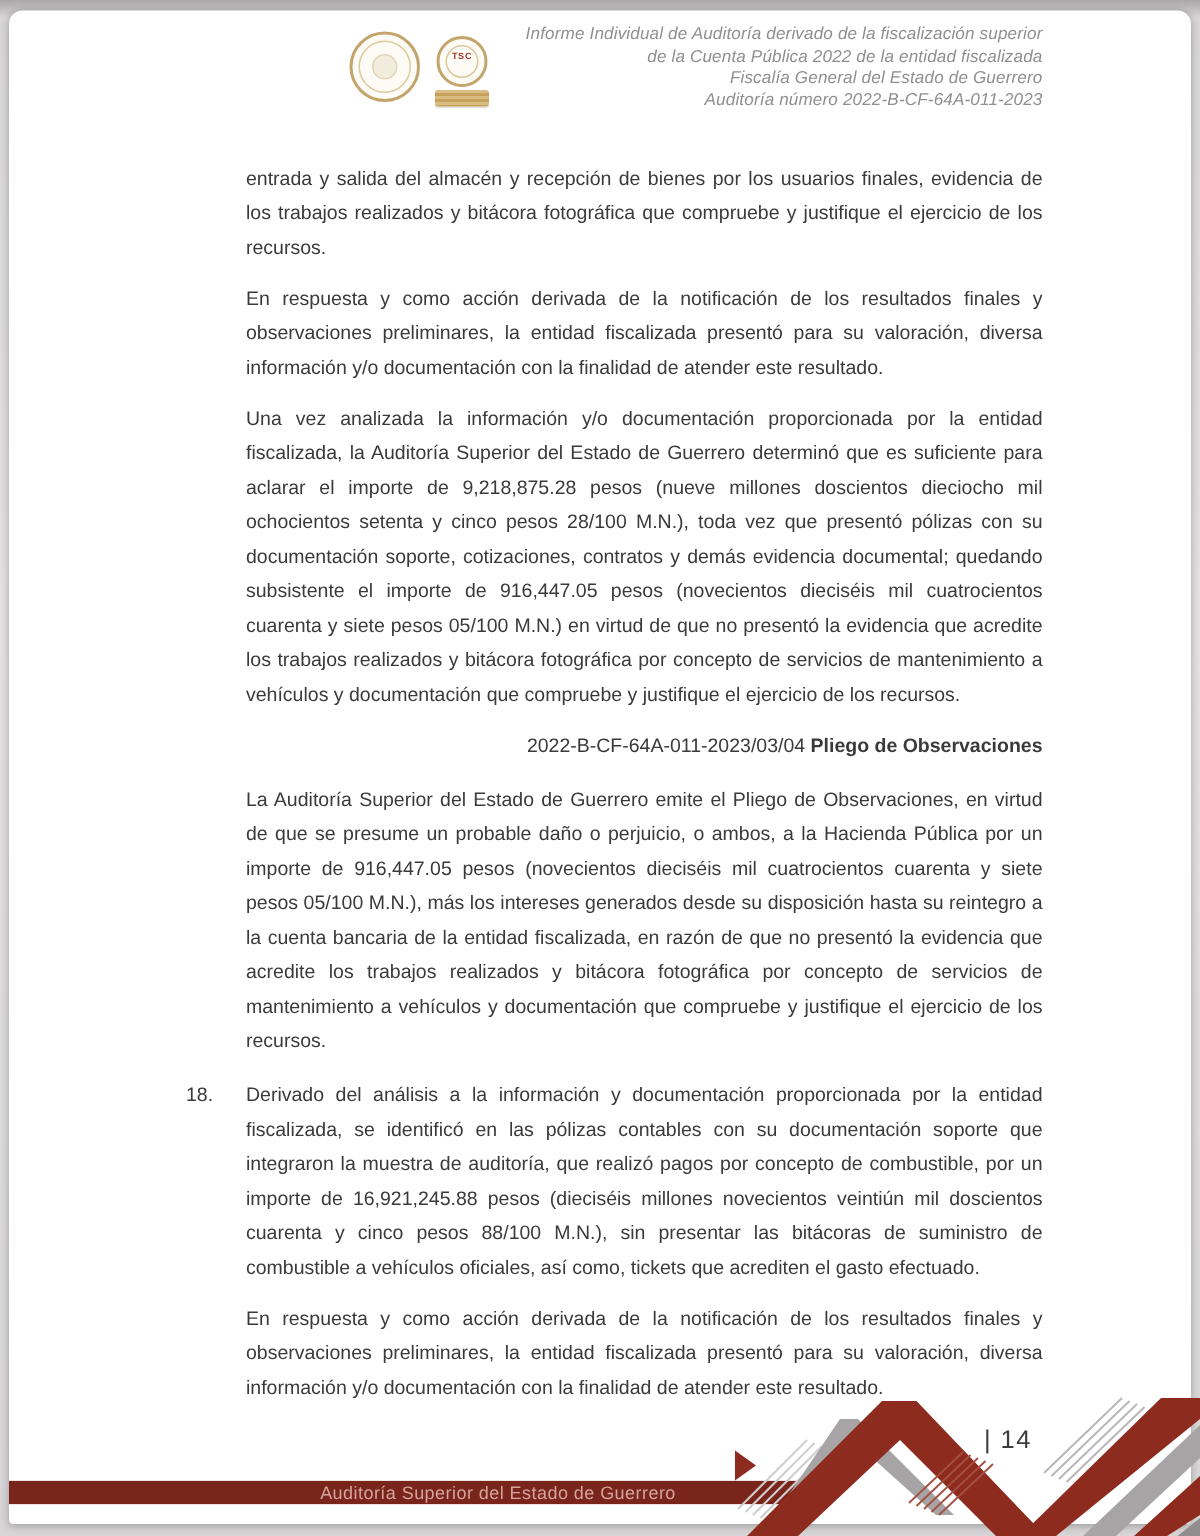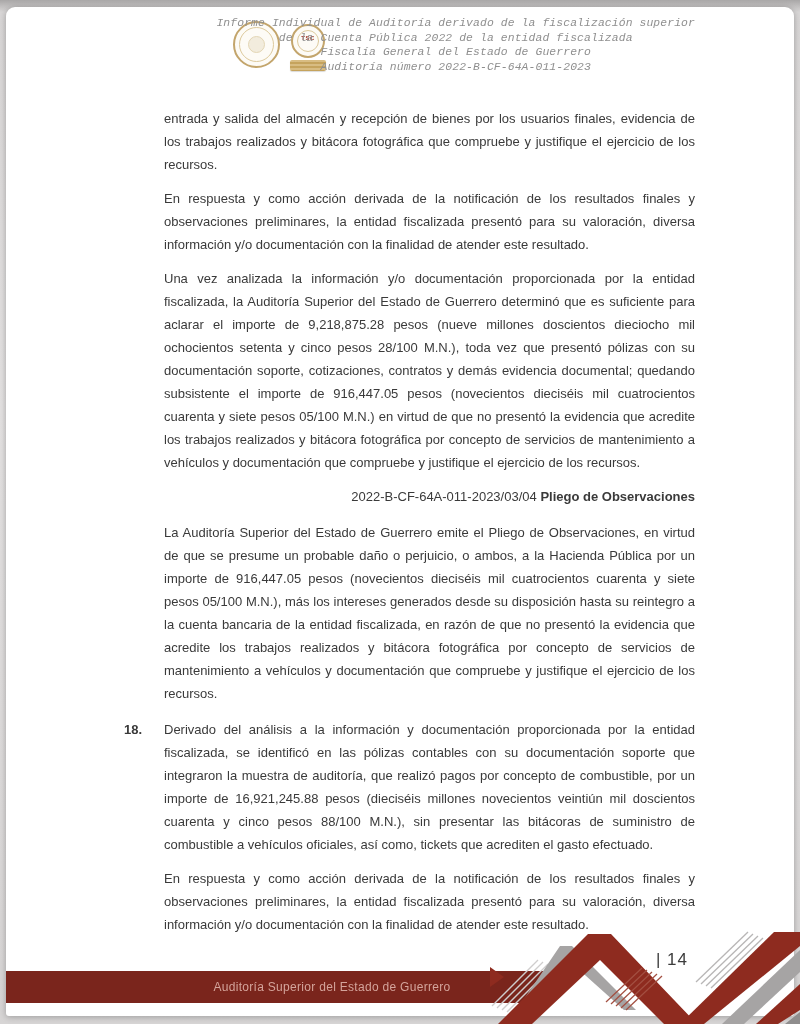--- a/index.html
+++ b/index.html
@@ -61,40 +61,39 @@
   .seal-2 .seal2-label {
     position:absolute; top:9px; left:0; right:0; text-align:center;
     font-size:6px; font-weight:bold; color:#a23527; letter-spacing:0.5px;
   }
   .seal-ribbon {
     margin-top:2px; height:11px; width:36px; border-radius:2px;
     background:repeating-linear-gradient(#d8bc82 0 2px, #c5a35d 2px 4px);
     box-shadow:0 1px 1px rgba(0,0,0,0.15);
   }
   .doc-title {
-    position:absolute; top:9px; right:99px; text-align:center;
+    position:absolute; top:9px; right:99px; text-align:right;
     color:#8f8f8f; font-style:italic; font-size:11.4px; line-height:14.6px;
     letter-spacing:0.1px;
-    font-family:Liberation Mono, monospace;
   }
 
   
   .body-text {
     position:absolute; left:142px; top:100px; width:547px;
     color:#3a3a3a; font-size:13px; line-height:23px;
   }
   .para { margin:0 0 11px 16px; text-align:justify; }
   .heading { margin:6px 0 13px 0; text-align:right; }
   .heading .heading-title { font-weight:bold; }
   .item { position:relative; margin:13px 0 11px 0; }
-  .item-num { position:absolute; left:-24px; top:0; font-weight:bold; }
+  .item-num { position:absolute; left:-24px; top:0; font-weight:normal; }
 
   
   .footer-bar {
-    position:absolute; left:0; bottom:13px; width:562px; height:32px;
+    position:absolute; left:0; bottom:13px; width:562px; height:16px;
     background:#7a251c;
     clip-path:polygon(0 0, 100% 0, calc(100% - 26px) 100%, 0 100%);
     display:flex; align-items:center; justify-content:center;
     padding-left:90px; box-sizing:border-box;
   }
   .footer-bar span {
     color:#d4a49b; font-size:12px; letter-spacing:0.3px; white-space:nowrap;
   }
   .page-number {
     position:absolute; top:950px; right:112px;

